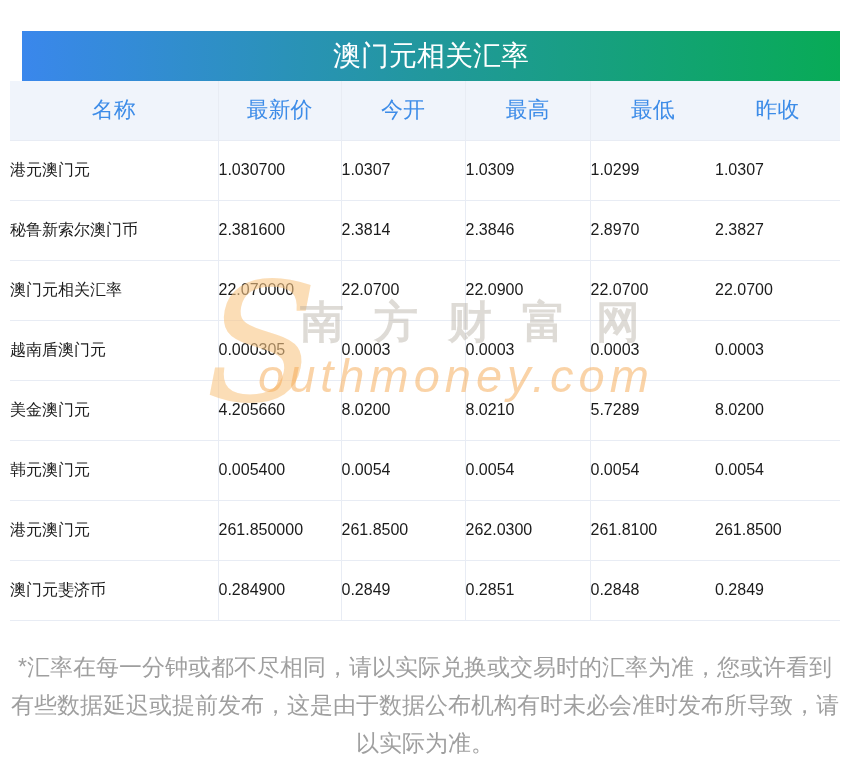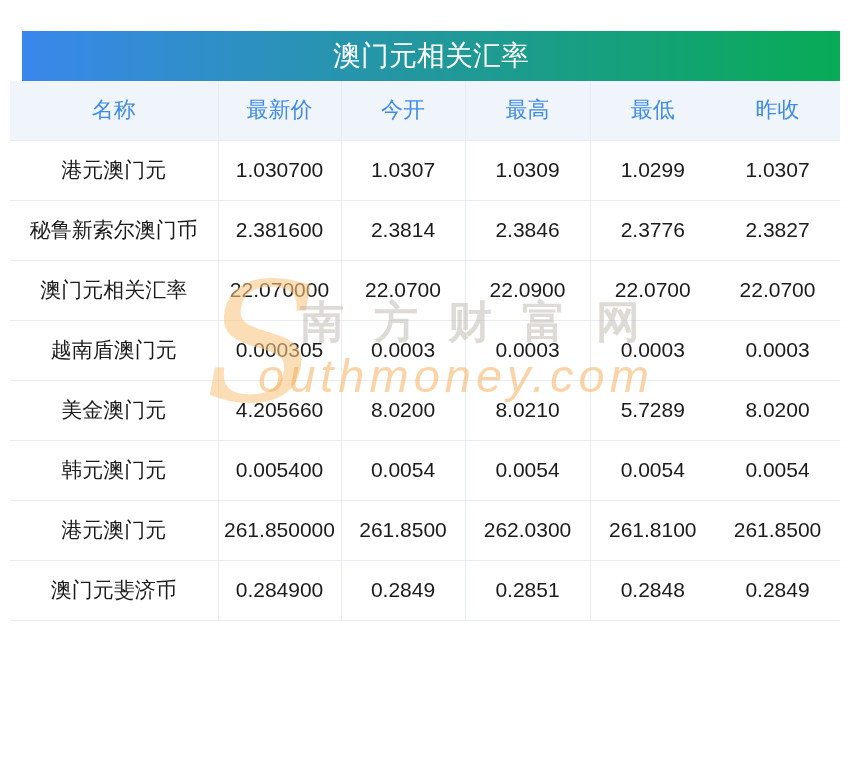--- a/index.html
+++ b/index.html
@@ -24,22 +24,21 @@
     width: 830px; border-collapse: collapse; table-layout: fixed;
   }
   table.rates th {
     height: 59px;
     background: #f0f4fb;
     color: #3d8ce8; font-size: 22px; font-weight: normal;
     text-align: center;
   }
   table.rates td {
     height: 60px;
-    color: #1b1b1b; font-size: 21px;
-    text-align: center;
+    color: #1b1b1b; font-size: 16px;
     background: transparent;
   }
   table.rates th, table.rates td { border-bottom: 1px solid #e8ecf4; }
   table.rates th:nth-child(-n+4), table.rates td:nth-child(-n+4) {
     border-right: 1px solid #e8ecf4;
   }
 
   .watermark {
     position: absolute; left: 0; top: 0; width: 850px; height: 769px;
     pointer-events: none;
@@ -103,21 +102,21 @@
             <td>1.0307</td>
             <td>1.0309</td>
             <td>1.0299</td>
             <td>1.0307</td>
           </tr>
           <tr>
             <td>秘鲁新索尔澳门币</td>
             <td>2.381600</td>
             <td>2.3814</td>
             <td>2.3846</td>
-            <td>2.3776</td>
+            <td>2.8970</td>
             <td>2.3827</td>
           </tr>
           <tr>
             <td>澳门元相关汇率</td>
             <td>22.070000</td>
             <td>22.0700</td>
             <td>22.0900</td>
             <td>22.0700</td>
             <td>22.0700</td>
           </tr>
@@ -164,14 +163,15 @@
         </tbody>
     </table>
   </div>
 
   <div class="watermark">
     <span class="wm-s">S</span>
     <span class="wm-cn">南方财富网</span>
     <span class="wm-en">outhmoney.com</span>
   </div>
 
+  <div class="footnote">*汇率在每一分钟或都不尽相同，请以实际兑换或交易时的汇率为准，您或许看到有些数据延迟或提前发布，这是由于数据公布机构有时未必会准时发布所导致，请以实际为准。</div>
 
 </div>
 
 </body></html>

